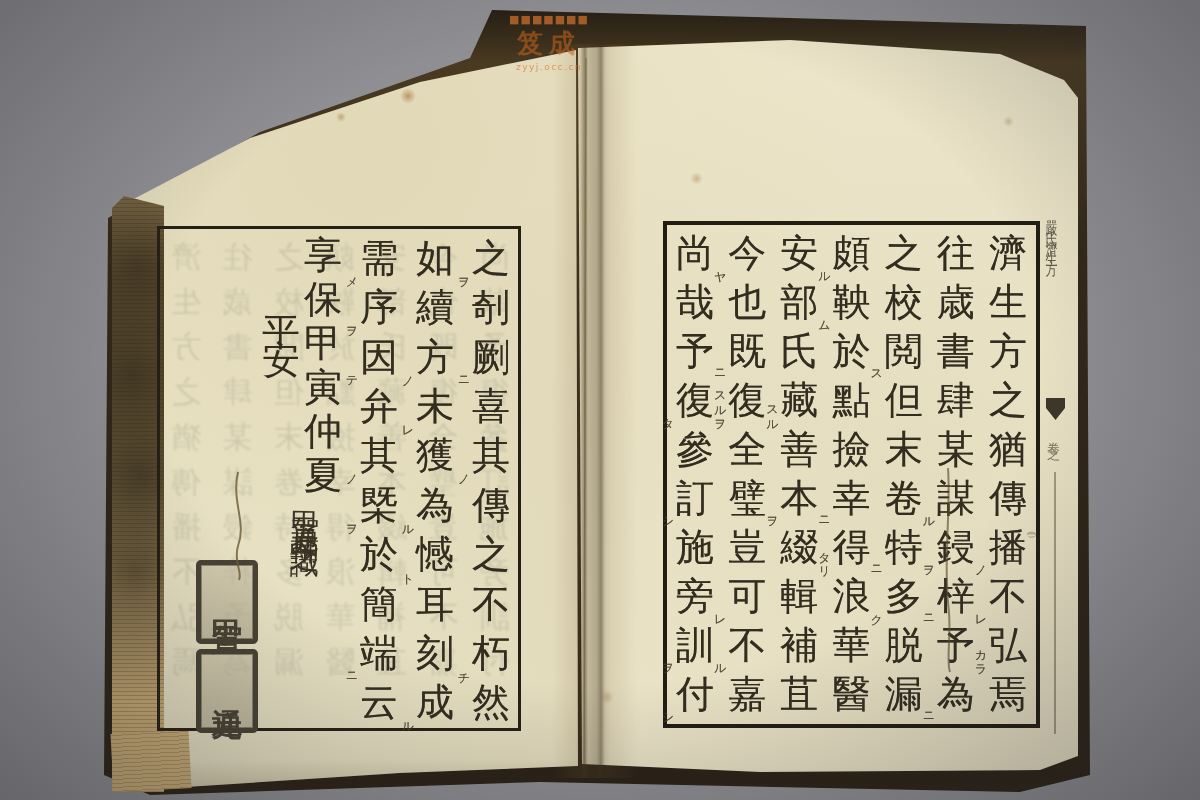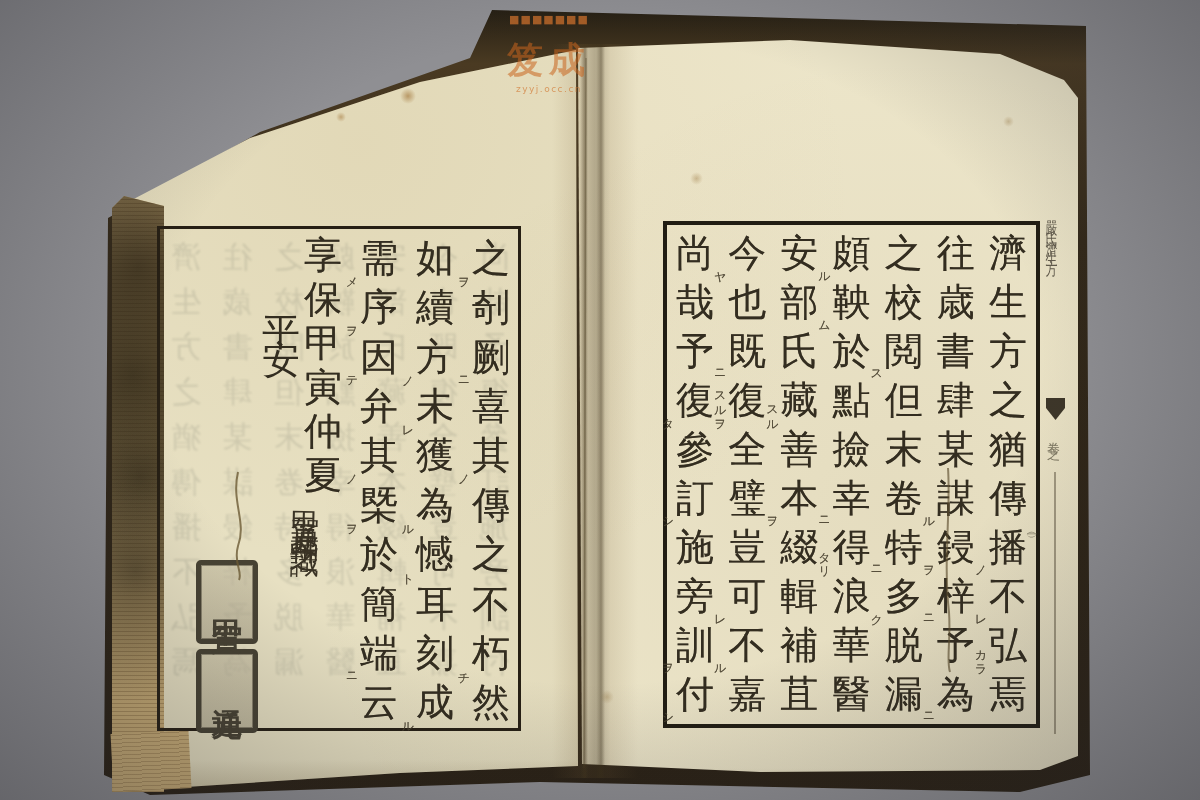--- a/index.html
+++ b/index.html
@@ -107,22 +107,22 @@
   .st2{left:336px;top:112px;width:10px;height:10px;background:radial-gradient(circle,rgba(150,100,35,.45),transparent 70%)}
   .st3{left:690px;top:172px;width:13px;height:13px;background:radial-gradient(circle,rgba(140,100,40,.35),transparent 70%)}
   .st4{left:1003px;top:116px;width:11px;height:11px;background:radial-gradient(circle,rgba(140,100,40,.3),transparent 70%)}
   .st5{left:600px;top:690px;width:14px;height:14px;background:radial-gradient(circle,rgba(130,95,40,.28),transparent 70%)}
 
   .creases{left:0;top:0;width:1200px;height:800px;pointer-events:none}
 
   
   .watermark{left:497px;top:14px;width:104px;text-align:center;z-index:50}
   .wm-row1{font-size:11px;letter-spacing:1px;color:rgba(212,116,46,.7);font-family:"DejaVu Sans",sans-serif;line-height:1.1}
-  .wm-chars{font-size:36px;font-weight:bold;letter-spacing:6px;color:rgba(200,100,30,.55);
-            font-family:"DejaVu Sans",sans-serif;margin-top:14px;line-height:1.1}
+  .wm-chars{font-size:26px;font-weight:bold;letter-spacing:6px;color:rgba(200,100,30,.55);
+            font-family:"DejaVu Sans",sans-serif;margin-top:3px;line-height:1.1}
   .wm-sub{font-size:9px;letter-spacing:1.5px;color:rgba(210,120,50,.68);
           font-family:"DejaVu Sans",sans-serif;margin-top:4px}
 
   .vignette{left:0;top:0;width:1200px;height:800px;pointer-events:none;
     background:radial-gradient(ellipse at 50% 45%,rgba(0,0,0,0) 52%,rgba(35,35,40,.38) 100%)}
 </style>
 </head>
 <body>
 
 <div id="stage">

